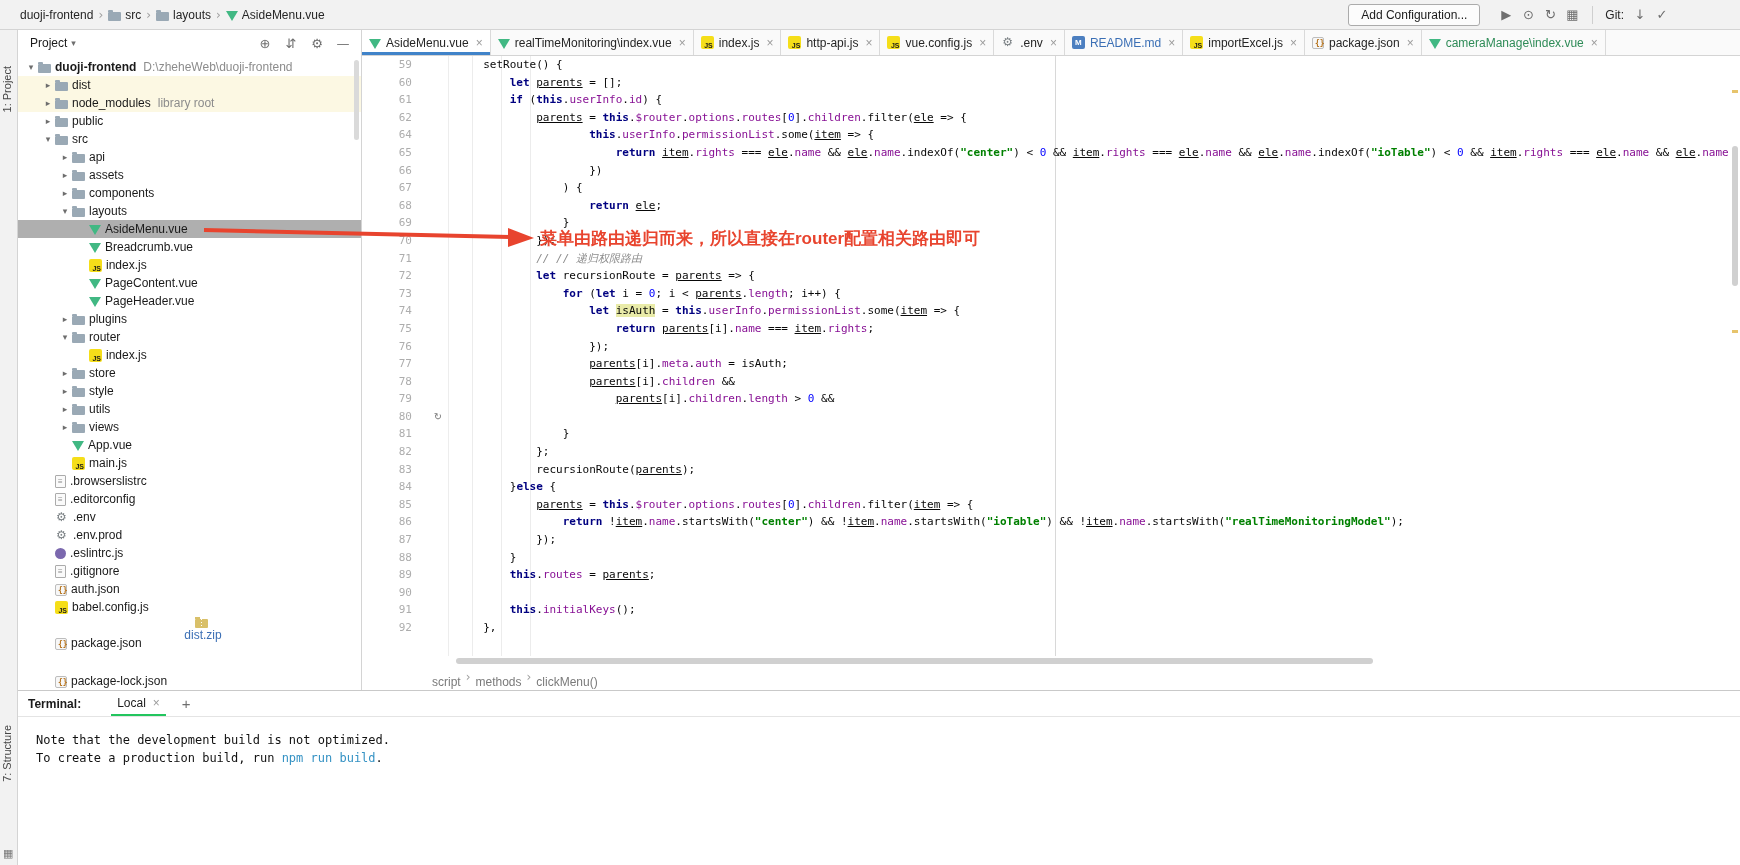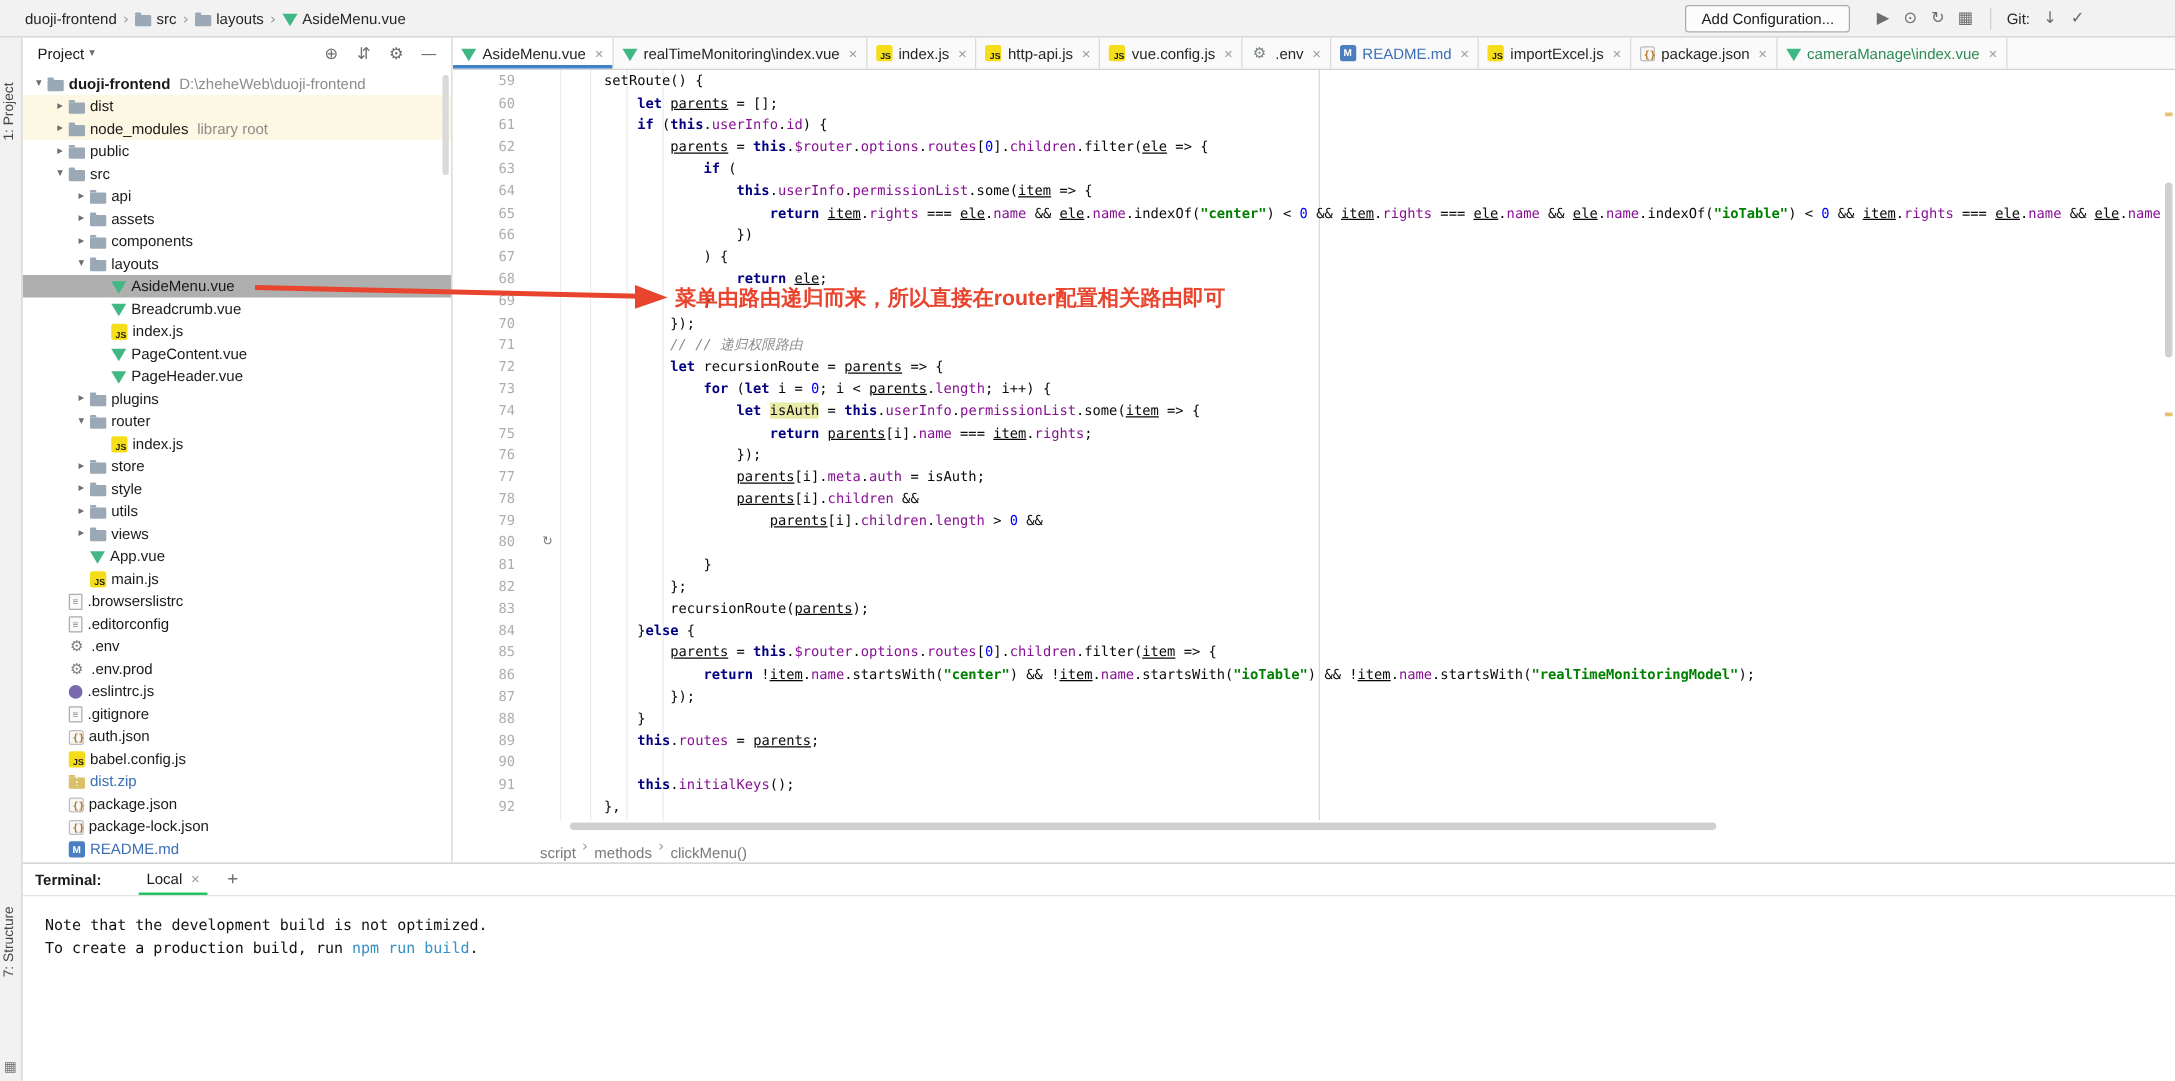--- a/index.html
+++ b/index.html
@@ -326,31 +326,31 @@
       <div class="trow" style="padding-left: 23px;">
         <span class="tchev"></span>
         <span class="fi fi-json"></span>
         <span class="tlabel">auth.json</span>
       </div>
       <div class="trow" style="padding-left: 23px;">
         <span class="tchev"></span>
         <span class="fi fi-js"></span>
         <span class="tlabel">babel.config.js</span>
       </div>
-      <div class="trow" style="padding-left: 23px;">
+      <div class="trow" style="padding-left: 23px; flex-direction: column;">
         <span class="tchev"></span>
         <span class="fi fi-zip"></span>
         <span class="tlabel c-blue">dist.zip</span>
       </div>
       <div class="trow" style="padding-left: 23px;">
         <span class="tchev"></span>
         <span class="fi fi-json"></span>
         <span class="tlabel">package.json</span>
       </div>
-      <div class="trow" style="padding-left: 23px;">
+      <div class="trow" style="padding-left: 23px; margin-top: 20px;">
         <span class="tchev"></span>
         <span class="fi fi-json"></span>
         <span class="tlabel">package-lock.json</span>
       </div>
       <div class="trow" style="padding-left: 23px;">
         <span class="tchev"></span>
         <span class="fi fi-md"></span>
         <span class="tlabel c-blue">README.md</span>
       </div>
     </div>
@@ -413,21 +413,20 @@
   <div class="gutter-sep"></div>
   <div class="iguide" style="left:110px"></div>
   <div class="iguide" style="left:139px"></div>
   <div class="iguide" style="left:168px"></div>
   <div class="margin-line"></div>
   <div class="code" id="code">
       <div class="cline"><span class="lnum">59</span><span class="lgut"></span><span class="ltext"><span class="t-d">  </span><span class="t-d">setRoute</span><span class="t-d">() {</span></span></div>
       <div class="cline"><span class="lnum">60</span><span class="lgut"></span><span class="ltext"><span class="t-d">      </span><span class="t-k">let</span><span class="t-d"> </span><span class="t-u">parents</span><span class="t-d"> = [];</span></span></div>
       <div class="cline"><span class="lnum">61</span><span class="lgut"></span><span class="ltext"><span class="t-d">      </span><span class="t-k">if</span><span class="t-d"> (</span><span class="t-k">this</span><span class="t-d">.</span><span class="t-p">userInfo</span><span class="t-d">.</span><span class="t-p">id</span><span class="t-d">) {</span></span></div>
       <div class="cline"><span class="lnum">62</span><span class="lgut"></span><span class="ltext"><span class="t-d">          </span><span class="t-u">parents</span><span class="t-d"> = </span><span class="t-k">this</span><span class="t-d">.</span><span class="t-p">$router</span><span class="t-d">.</span><span class="t-p">options</span><span class="t-d">.</span><span class="t-p">routes</span><span class="t-d">[</span><span class="t-n">0</span><span class="t-d">].</span><span class="t-p">children</span><span class="t-d">.filter(</span><span class="t-u">ele</span><span class="t-d"> =&gt; {</span></span></div>
-      <div class="cline"><span class="lnum">63</span><span class="lgut"></span><span class="ltext"><span class="t-d">              </span><span class="t-k">if</span><span class="t-d"> (</span></span></div>
       <div class="cline"><span class="lnum">64</span><span class="lgut"></span><span class="ltext"><span class="t-d">                  </span><span class="t-k">this</span><span class="t-d">.</span><span class="t-p">userInfo</span><span class="t-d">.</span><span class="t-p">permissionList</span><span class="t-d">.some(</span><span class="t-u">item</span><span class="t-d"> =&gt; {</span></span></div>
       <div class="cline"><span class="lnum">65</span><span class="lgut"></span><span class="ltext"><span class="t-d">                      </span><span class="t-k">return</span><span class="t-d"> </span><span class="t-u">item</span><span class="t-d">.</span><span class="t-p">rights</span><span class="t-d"> === </span><span class="t-u">ele</span><span class="t-d">.</span><span class="t-p">name</span><span class="t-d"> &amp;&amp; </span><span class="t-u">ele</span><span class="t-d">.</span><span class="t-p">name</span><span class="t-d">.indexOf(</span><span class="t-s">"center"</span><span class="t-d">) &lt; </span><span class="t-n">0</span><span class="t-d"> &amp;&amp; </span><span class="t-u">item</span><span class="t-d">.</span><span class="t-p">rights</span><span class="t-d"> === </span><span class="t-u">ele</span><span class="t-d">.</span><span class="t-p">name</span><span class="t-d"> &amp;&amp; </span><span class="t-u">ele</span><span class="t-d">.</span><span class="t-p">name</span><span class="t-d">.indexOf(</span><span class="t-s">"ioTable"</span><span class="t-d">) &lt; </span><span class="t-n">0</span><span class="t-d"> &amp;&amp; </span><span class="t-u">item</span><span class="t-d">.</span><span class="t-p">rights</span><span class="t-d"> === </span><span class="t-u">ele</span><span class="t-d">.</span><span class="t-p">name</span><span class="t-d"> &amp;&amp; </span><span class="t-u">ele</span><span class="t-d">.</span><span class="t-p">name</span><span class="t-d">.indexOf(</span></span></div>
       <div class="cline"><span class="lnum">66</span><span class="lgut"></span><span class="ltext"><span class="t-d">                  </span><span class="t-d">})</span></span></div>
       <div class="cline"><span class="lnum">67</span><span class="lgut"></span><span class="ltext"><span class="t-d">              </span><span class="t-d">) {</span></span></div>
       <div class="cline"><span class="lnum">68</span><span class="lgut"></span><span class="ltext"><span class="t-d">                  </span><span class="t-k">return</span><span class="t-d"> </span><span class="t-u">ele</span><span class="t-d">;</span></span></div>
       <div class="cline"><span class="lnum">69</span><span class="lgut"></span><span class="ltext"><span class="t-d">              </span><span class="t-d">}</span></span></div>
       <div class="cline"><span class="lnum">70</span><span class="lgut"></span><span class="ltext"><span class="t-d">          </span><span class="t-d">});</span></span></div>
       <div class="cline"><span class="lnum">71</span><span class="lgut"></span><span class="ltext"><span class="t-d">          </span><span class="t-c">// // 递归权限路由</span></span></div>
       <div class="cline"><span class="lnum">72</span><span class="lgut"></span><span class="ltext"><span class="t-d">          </span><span class="t-k">let</span><span class="t-d"> recursionRoute = </span><span class="t-u">parents</span><span class="t-d"> =&gt; {</span></span></div>
       <div class="cline"><span class="lnum">73</span><span class="lgut"></span><span class="ltext"><span class="t-d">              </span><span class="t-k">for</span><span class="t-d"> (</span><span class="t-k">let</span><span class="t-d"> i = </span><span class="t-n">0</span><span class="t-d">; i &lt; </span><span class="t-u">parents</span><span class="t-d">.</span><span class="t-p">length</span><span class="t-d">; i++) {</span></span></div>

